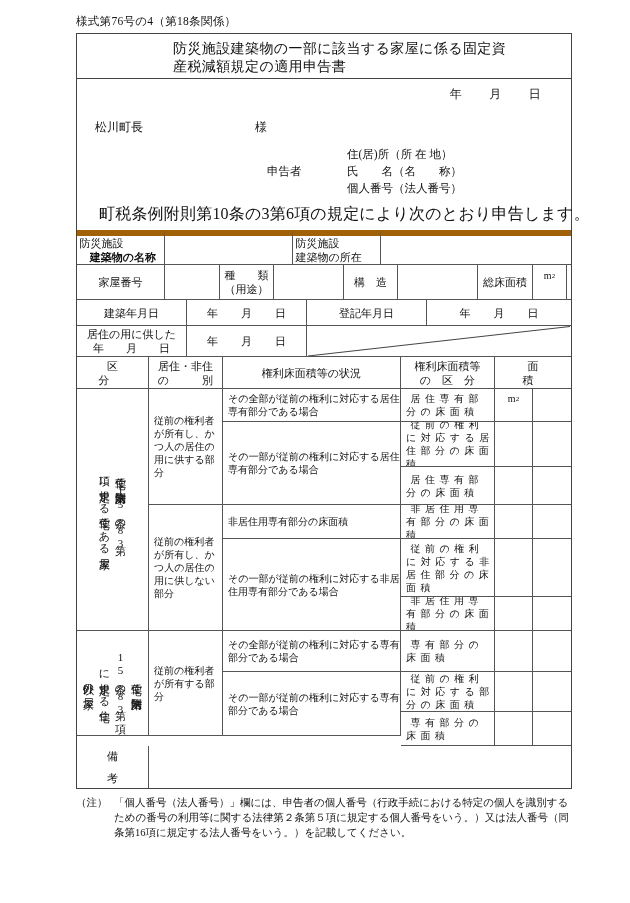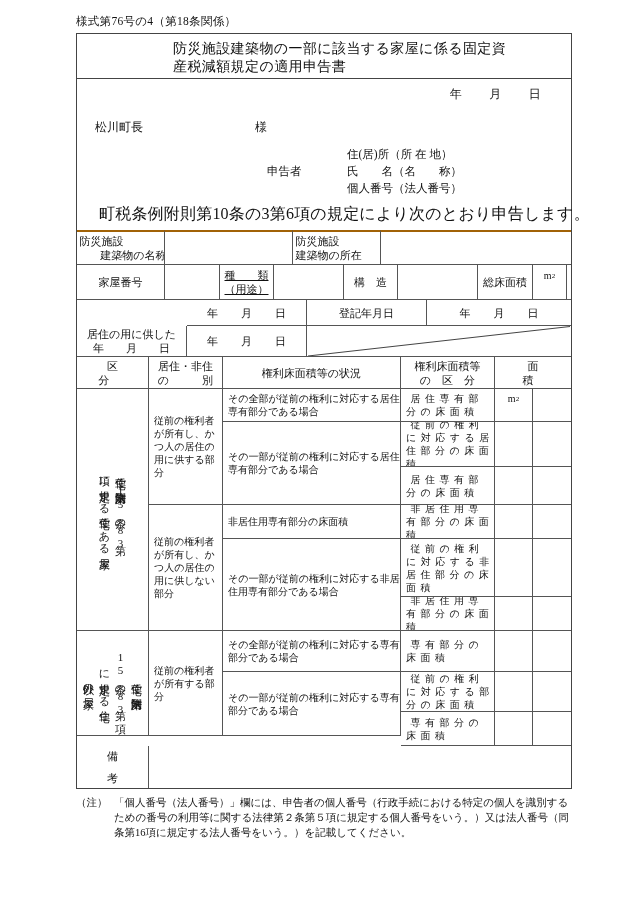--- a/index.html
+++ b/index.html
@@ -60,21 +60,21 @@
   
   .cell{
     position:absolute;box-sizing:border-box;
     border-right:1px solid #555;border-bottom:1px solid #555;
     font-size:11px;line-height:14px;
     display:flex;align-items:center;justify-content:center;
     text-align:center;overflow:hidden;
   }
   .cell.nb-r{border-right:none;}
   .cell.nb-b{border-bottom:none;}
-  .cell.top-line{border-top:2px solid #a16207;}
+  .cell.top-line{border-top:6px solid #a16207;}
   .cell.l{justify-content:flex-start;text-align:left;padding-left:5px;}
   .cell.two{flex-direction:column;}
   .cell .ln{display:block;width:100%;}
   .sp{letter-spacing:.45em;text-indent:.45em;}
   .sp2{letter-spacing:.9em;text-indent:.9em;}
   .sp3{letter-spacing:1.6em;text-indent:1.6em;}
   .small{font-size:10px;line-height:13px;}
   .date-cell{font-size:11px;letter-spacing:.2px;}
   .date-cell i{font-style:normal;display:inline-block;width:34px;text-align:center;}
   .sq{font-size:10px;}
@@ -132,45 +132,46 @@
         <div>住(居)所（所 在 地）</div>
         <div>氏　　名（名　　称）</div>
         <div>個人番号（法人番号）</div>
       </div>
     </div>
 
     <div class="statement">町税条例附則第10条の3第6項の規定により次のとおり申告します。</div>
 
     <div class="cell two top-line" style="left:0;top:196px;width:88px;height:35px;">
       <span class="ln l" style="padding-left:5px;text-align:left;">防災施設</span>
-      <span class="ln l" style="padding-left:5px;text-align:right;">建築物の名称</span>
+      <span class="ln l" style="padding-left:5px;text-align:center;font-weight:bold;">建築物の名称</span>
     </div>
     <div class="cell top-line" style="left:88px;top:196px;width:128px;height:35px;"></div>
     <div class="cell two top-line" style="left:216px;top:196px;width:88px;height:35px;">
       <span class="ln l" style="padding-left:5px;text-align:left;">防災施設</span>
       <span class="ln l" style="padding-left:5px;text-align:left;">建築物の所在</span>
     </div>
     <div class="cell nb-r top-line" style="left:304px;top:196px;width:190px;height:35px;"></div>
 
     <div class="cell" style="left:0;top:231px;width:88px;height:35px;">家屋番号</div>
     <div class="cell" style="left:88px;top:231px;width:55px;height:35px;"></div>
-    <div class="cell two" style="left:143px;top:231px;width:54px;height:35px;text-decoration:underline;">
+    <div class="cell two" style="left:143px;top:231px;width:54px;height:35px;">
       <span class="ln">種　　類</span>
       <span class="ln">（用途）</span>
     </div>
     <div class="cell" style="left:197px;top:231px;width:70px;height:35px;"></div>
     <div class="cell" style="left:267px;top:231px;width:54px;height:35px;text-align:center;">構　造</div>
     <div class="cell" style="left:321px;top:231px;width:80px;height:35px;"></div>
     <div class="cell" style="left:401px;top:231px;width:55px;height:35px;">総床面積</div>
     <div class="cell sq" style="left:456px;top:231px;width:34px;height:35px;align-items:flex-start;padding-top:4px;">
       <span>m</span>
         <sup>2</sup>
     </div>
     <div class="cell nb-r" style="left:490px;top:231px;width:4px;height:35px;"></div>
 
+    <div class="cell" style="left:0;top:266px;width:110px;height:26px;">建築年月日</div>
     <div class="cell date-cell" style="left:110px;top:266px;width:120px;height:26px;">
       <i>年</i>
         <i>月</i>
         <i>日</i>
     </div>
     <div class="cell" style="left:230px;top:266px;width:120px;height:26px;">登記年月日</div>
     <div class="cell nb-r date-cell" style="left:350px;top:266px;width:144px;height:26px;">
       <i>年</i>
         <i>月</i>
         <i>日</i>

